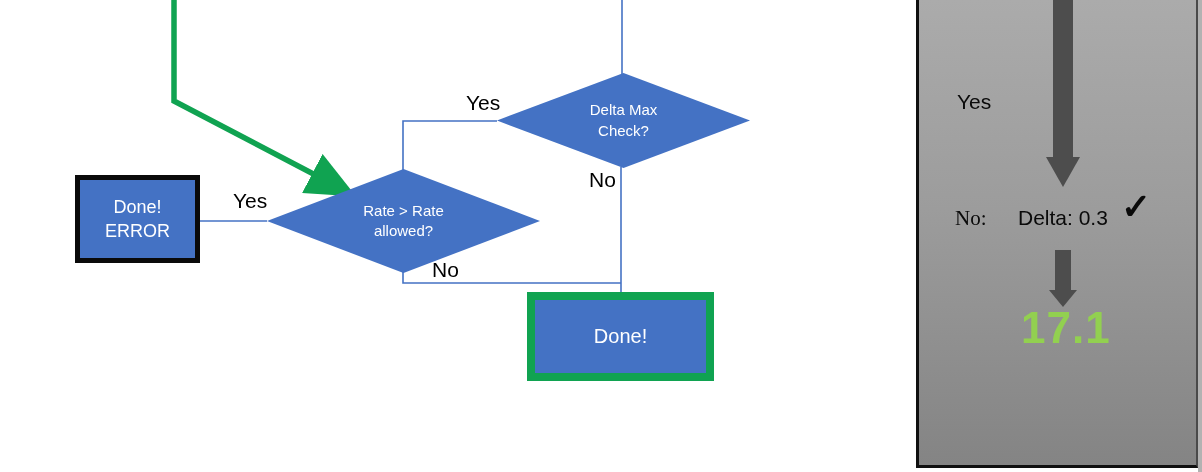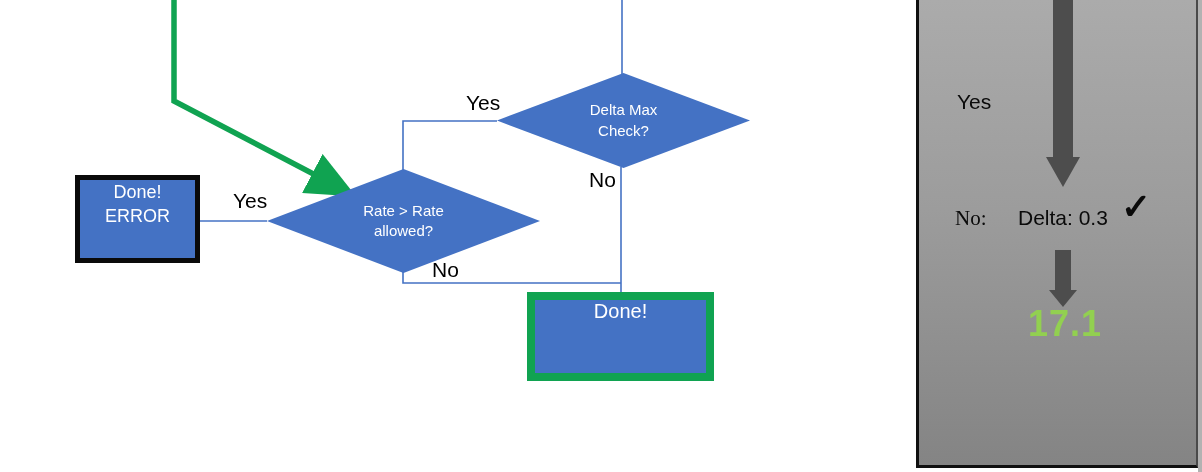--- a/index.html
+++ b/index.html
@@ -10,21 +10,21 @@
   .layer{position:absolute;left:0;top:0;width:1202px;height:472px;pointer-events:none;}
   
   .diamond{
     position:absolute;background:#4472c4;
     clip-path:polygon(50% 0,100% 50%,50% 100%,0 50%);
     display:flex;align-items:center;justify-content:center;text-align:center;
     color:#ffffff;font-size:15px;line-height:1.35;
   }
   .flowbox{
     position:absolute;background:#4472c4;box-sizing:border-box;
-    display:flex;flex-direction:column;align-items:center;
+    display:flex;flex-direction:column;align-items:center;justify-content:center;
     text-align:center;color:#ffffff;
   }
   .box-error{left:75px;top:175px;width:125px;height:88px;border:5px solid #0a0a0a;font-size:18px;line-height:1.35;}
   .box-done{left:527px;top:292px;width:187px;height:89px;border:8px solid #10a351;font-size:20px;}
   .d-checkmax{left:497px;top:73px;width:253px;height:95px;}
   .d-rate{left:267px;top:169px;width:273px;height:104px;justify-content:center;}
   .flow-label{position:absolute;color:#000;font-size:21px;}
   .lbl-yes1{left:466px;top:91px;}
   .lbl-no1{left:589px;top:168px;}
   .lbl-yes2{left:233px;top:189px;}
@@ -36,21 +36,21 @@
     background:linear-gradient(180deg,#ababab 0%,#9c9c9c 45%,#848484 100%);
   }
   .edge-strip{position:absolute;left:1198px;top:0;width:4px;height:472px;background:#b2b2b2;}
   .panel-label{position:absolute;color:#0a0a0a;font-size:21px;}
   .p-yes{left:38px;top:90px;}
   .p-no{left:36px;top:206px;font-family:Liberation Serif, serif;}
   .p-delta{left:99px;top:206px;}
   .p-check{position:absolute;left:202px;top:186px;color:#0a0a0a;font-size:36px;font-weight:bold;}
   .p-result{
     position:absolute;left:102px;top:303px;width:88px;text-align:center;
-    color:#92d050;font-size:36px;font-weight:bold;letter-spacing:1px;
+    color:#92d050;font-size:44px;font-weight:bold;letter-spacing:1px;
   }
   .p-arrow{position:absolute;}
   .arrow1{left:124px;top:0;}
   .arrow2{left:124px;top:250px;}
 </style>
 </head>
 <body>
 
 <div class="canvas">
 

